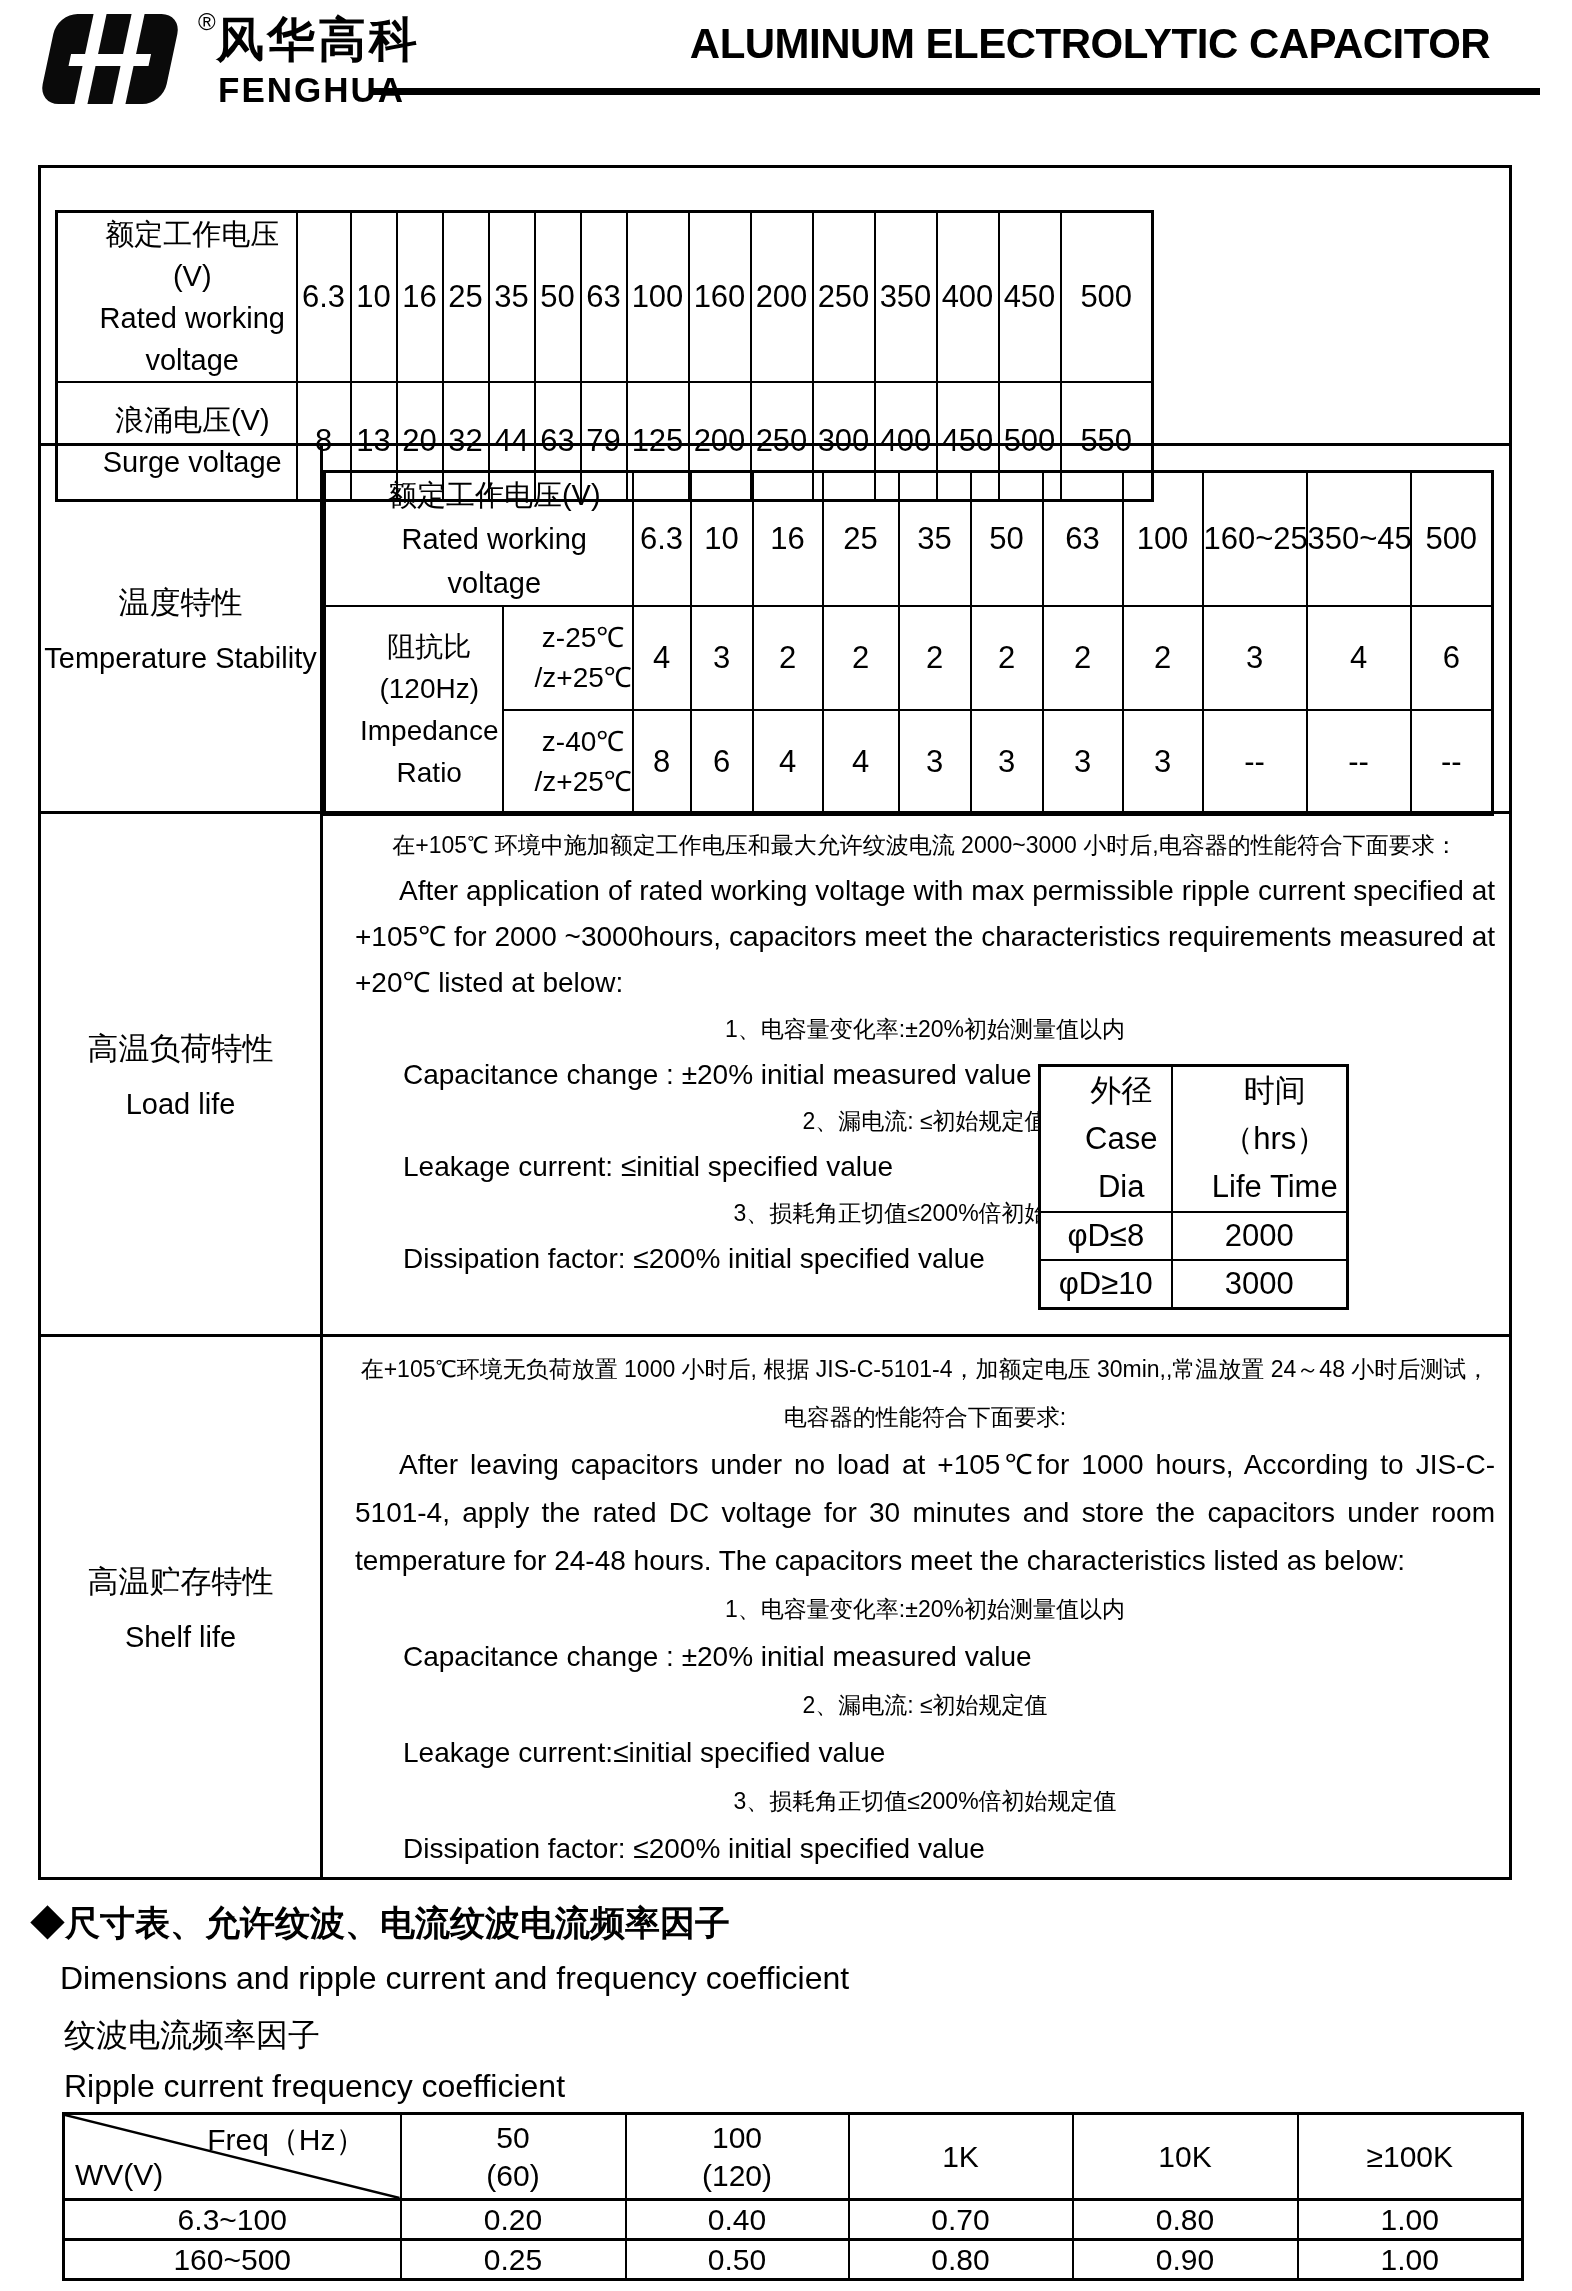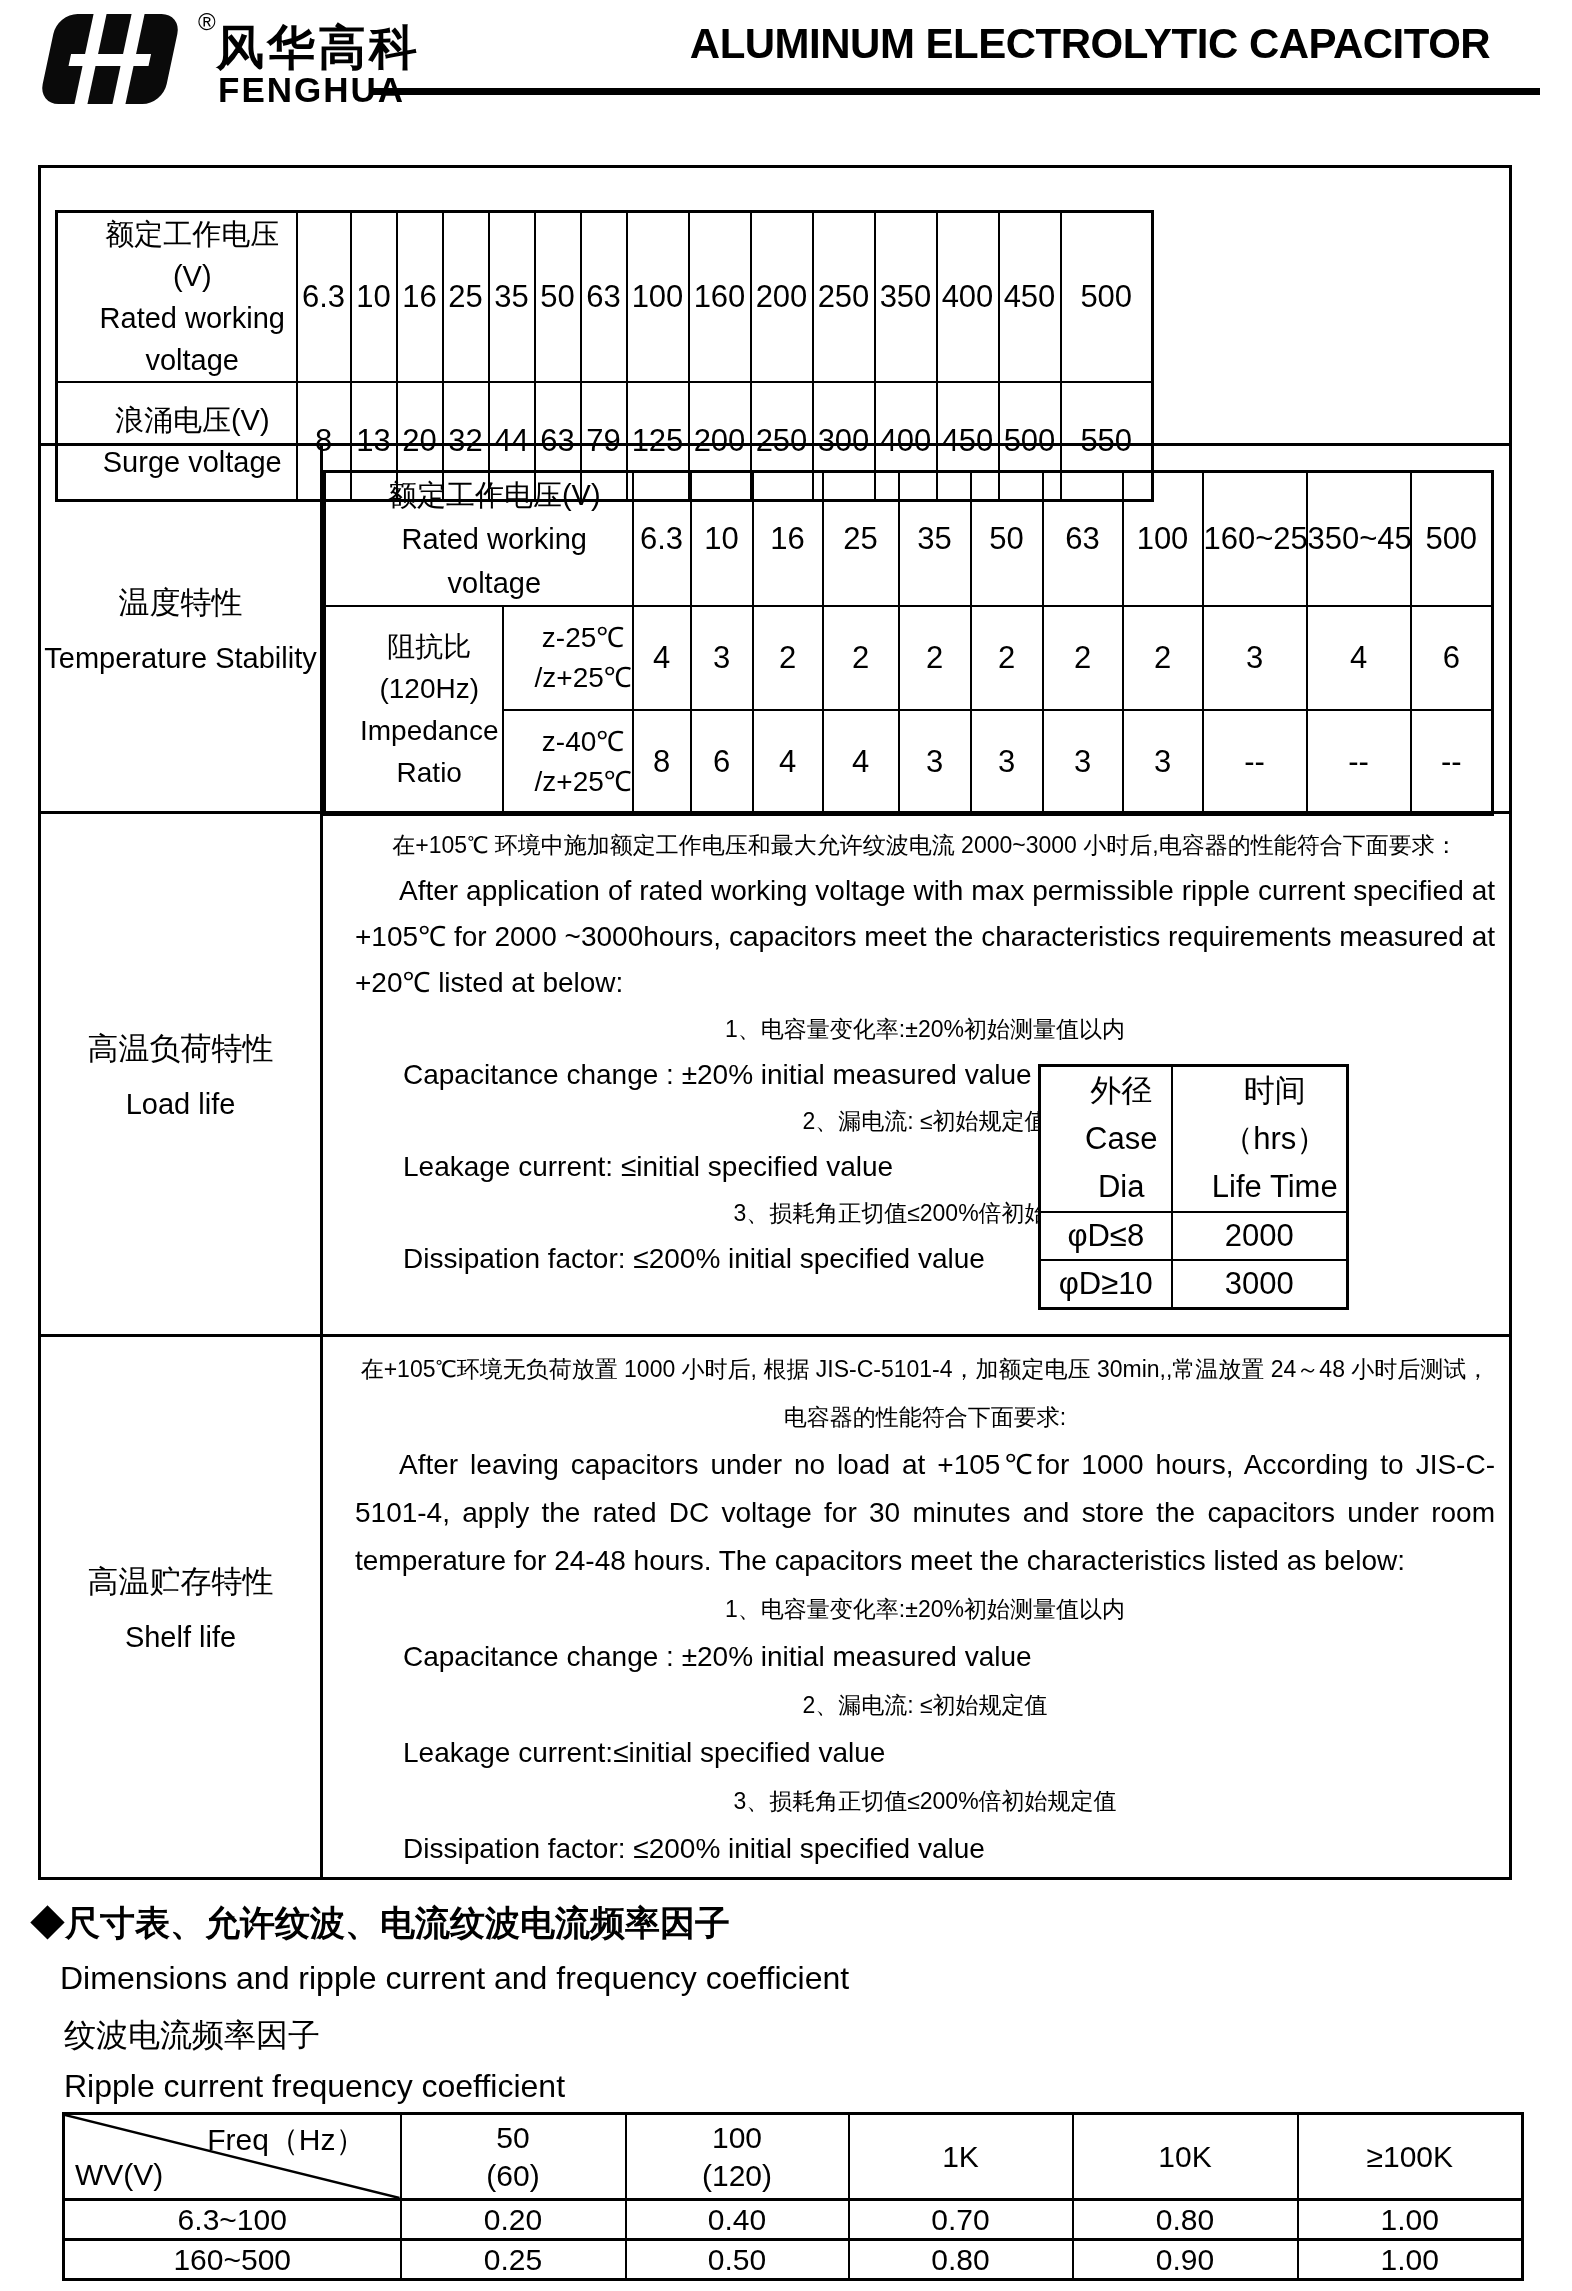--- a/index.html
+++ b/index.html
@@ -2,21 +2,21 @@
 <html><head>
 <meta charset="utf-8">
 <style>
   html,body { margin:0; padding:0; background:#fff; }
   .page { position:relative; width:1572px; height:2291px; background:#fff;
           font-family:"Liberation Sans", sans-serif; color:#000; overflow:hidden; }
 
   
   .logo-mark { position:absolute; left:28px; top:12px; }
   .reg { position:absolute; left:198px; top:8px; font-size:24px; }
-  .brand-cn { position:absolute; left:216px; top:16px; font-size:48px; font-weight:900; letter-spacing:3px; }
+  .brand-cn { position:absolute; left:216px; top:8px; font-size:48px; font-weight:900; letter-spacing:3px; }
   .brand-en { position:absolute; left:218px; top:70px; font-size:35px; font-weight:bold; letter-spacing:2px; }
   .doc-title { position:absolute; left:640px; top:20px; width:900px; text-align:center;
                font-size:42px; font-weight:bold; letter-spacing:-0.5px; white-space:nowrap; }
   .title-rule { position:absolute; left:372px; top:88px; width:1168px; height:7px; background:#000; }
 
   
   .spec { position:absolute; left:38px; top:165px; width:1468px; border:3px solid #000; }
   .spec-row { display:flex; }
   .spec-row + .spec-row { border-top:3px solid #000; }
   .spec-label { width:279px; min-width:279px; border-right:3px solid #000;

